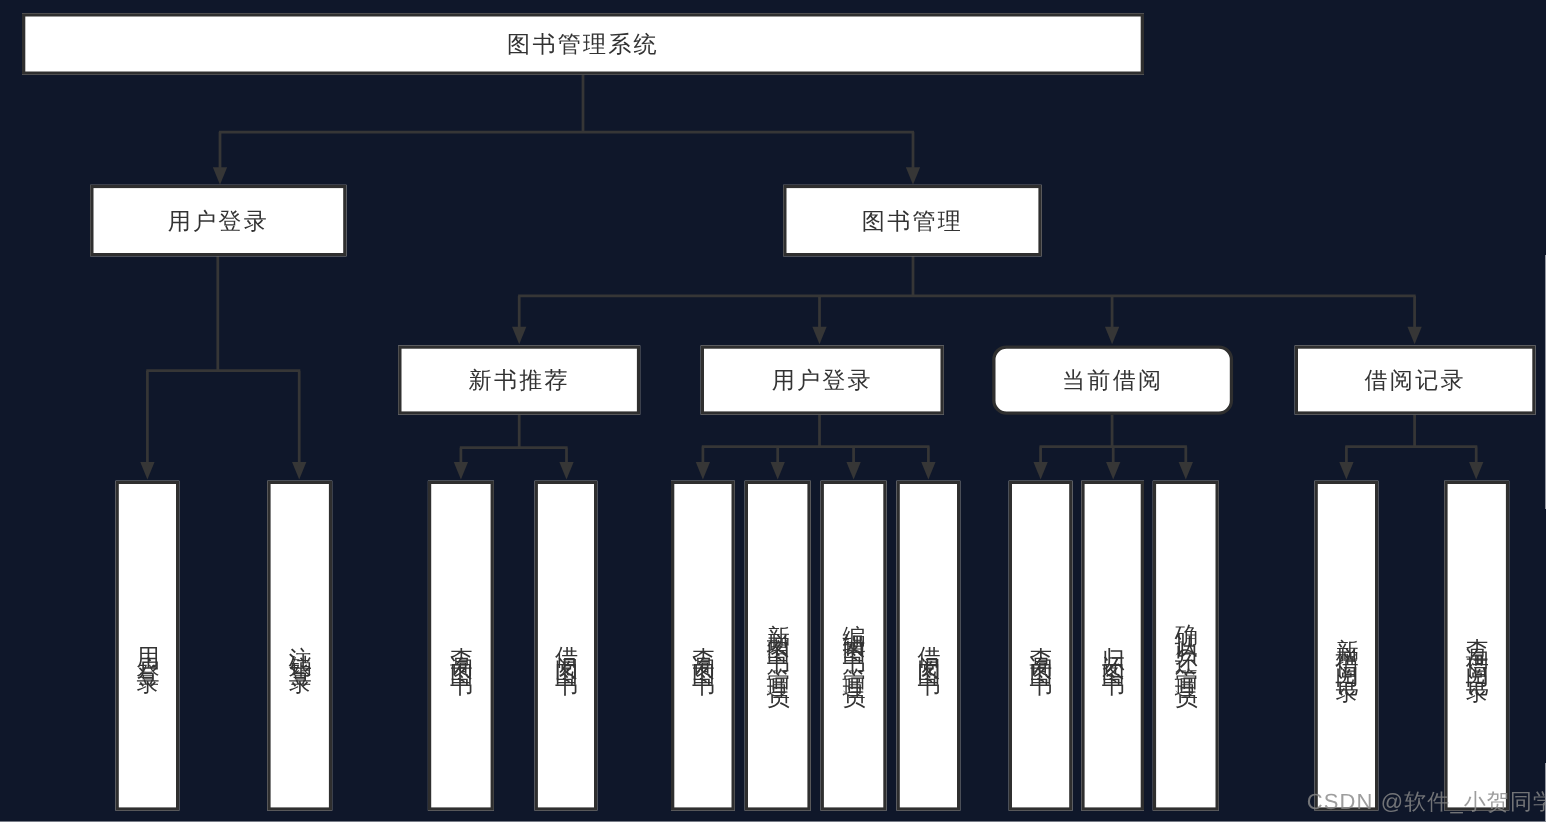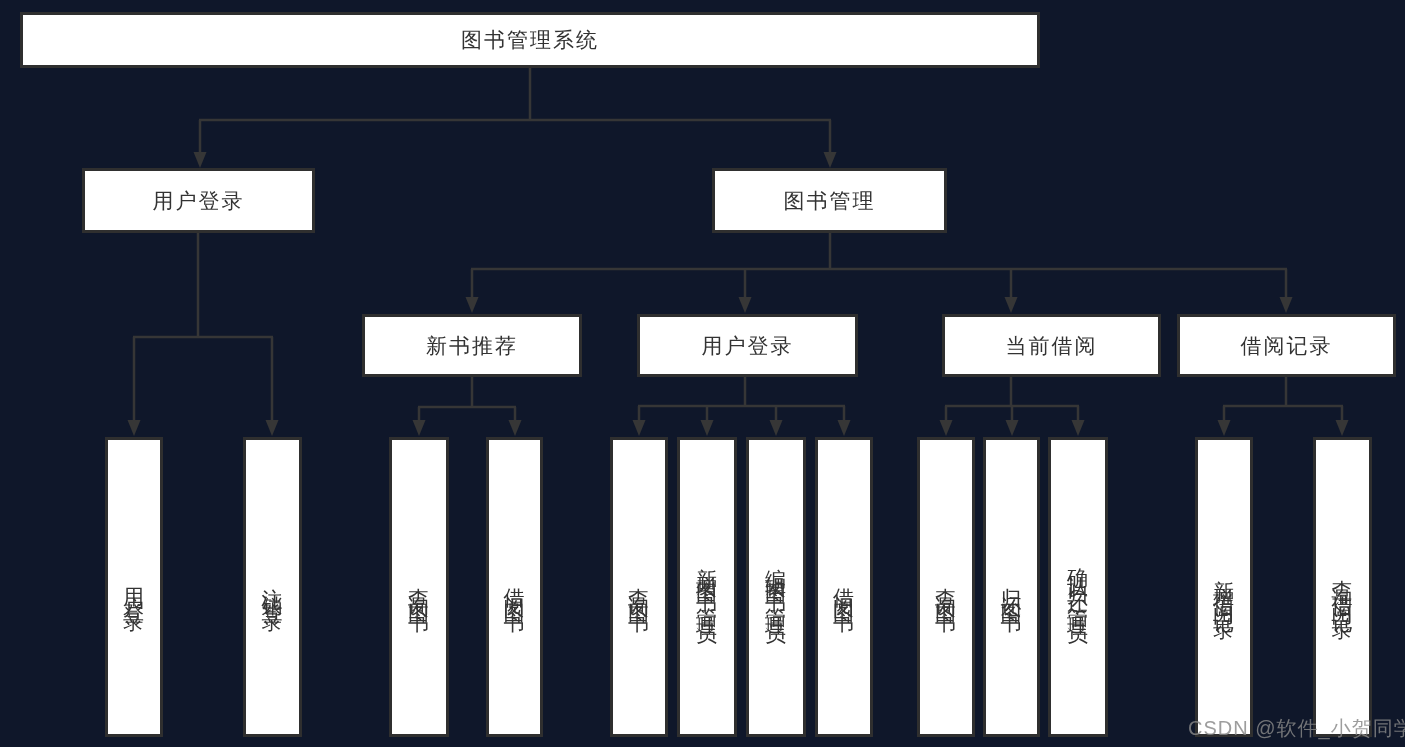--- a/index.html
+++ b/index.html
@@ -24,21 +24,21 @@
   .vtext{
     writing-mode:vertical-rl;text-orientation:mixed;
     font-size:21px;letter-spacing:8px;color:#333333;line-height:1;
   }
   
   #n-root{left:20px;top:12px;width:1020px;height:56px;}
   #n-user-login{left:82px;top:168px;width:233px;height:65px;}
   #n-book-mgmt{left:712px;top:168px;width:235px;height:65px;}
   #n-new-book{left:362px;top:314px;width:220px;height:63px;text-align:right;}
   #n-book-borrow{left:637px;top:314px;width:221px;height:63px;}
-  #n-cur-borrow{left:942px;top:314px;width:219px;height:63px;}
+  #n-cur-borrow{left:902px;top:314px;width:219px;height:63px;border-radius:13px;}
   #n-borrow-rec{left:1177px;top:314px;width:219px;height:63px;}
   
   #v-login{left:105px;width:58px;}
   #v-logout{left:243px;width:59px;}
   #v-nb-query{left:389px;width:60px;}
   #v-nb-borrow{left:486px;width:57px;}
   #v-bb-query{left:610px;width:58px;}
   #v-bb-add{left:677px;width:60px;}
   #v-bb-edit{left:746px;width:60px;}
   #v-bb-borrow{left:815px;width:58px;}

